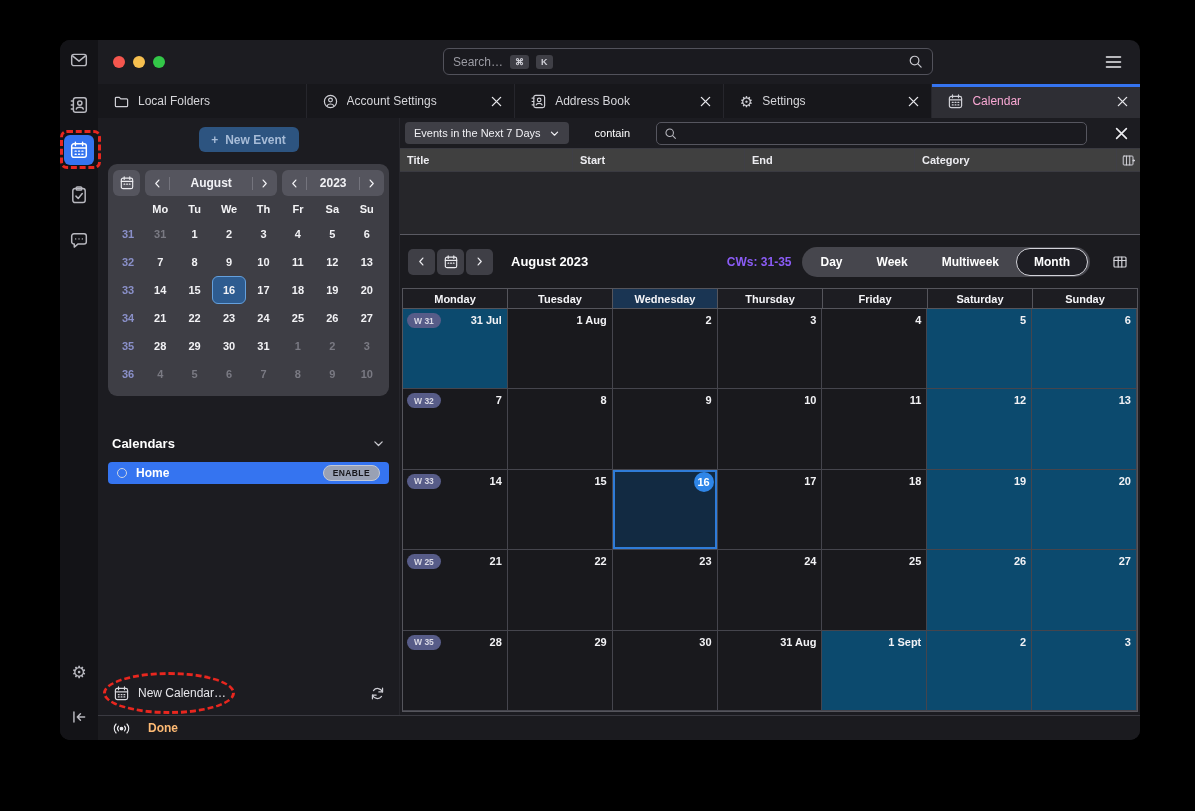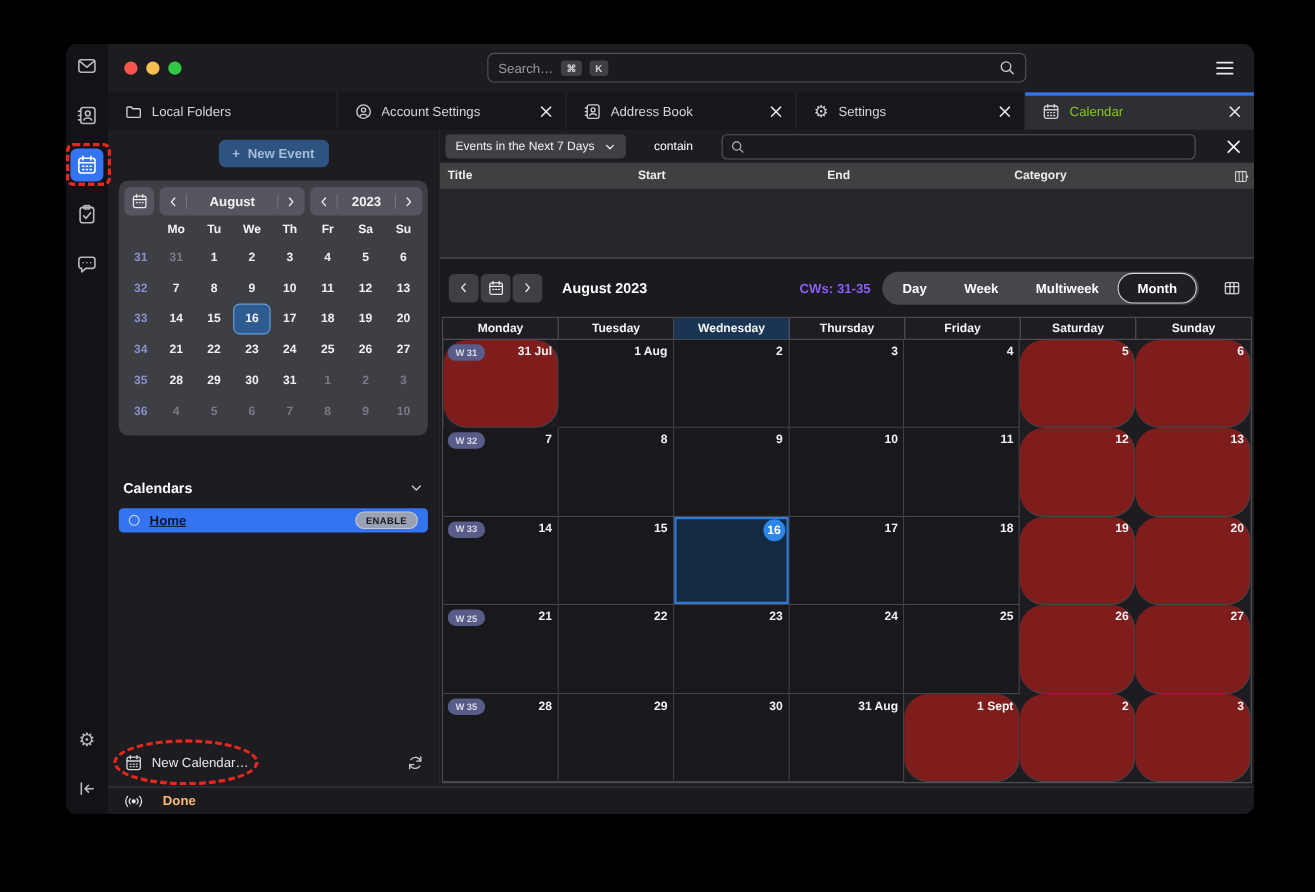--- a/index.html
+++ b/index.html
@@ -32,21 +32,21 @@
   .kbd { background:#3f3f46; color:#cfcfd6; border-radius:3px; font-size:9px; padding:2px 5px; font-weight:bold; }
   .search-pill .mag { margin-left:auto; color:#c9c9cf; }
   .hamburger { margin-left:auto; margin-right:18px; color:#ececf0; }
 
   
   .tabbar { height:34px; background:#17171b; display:flex; flex-shrink:0; }
   .tab { flex:1; display:flex; align-items:center; padding:0 12px 0 16px; gap:9px; color:#d6d6da;
     font-size:12px; border-right:1px solid #26262c; position:relative; min-width:0; }
   .tab .t-label { white-space:nowrap; overflow:hidden; }
   .tab .close { margin-left:auto; color:#e4e4e8; }
-  .tab.active { background:#2e2e34; color:#84cc16; border-right:none; }
+  .tab.active { background:#2e2e34; color:#f9a8d4; border-right:none; }
   .tab.active::before { content:''; position:absolute; left:0; right:0; top:0; height:3px; background:#3574f0; }
   .tab .ticon { color:#cfcfd5; flex-shrink:0; }
   .tab .gear-glyph { font-size:15px; line-height:1; }
 
   .bodyrow { flex:1; display:flex; min-height:0; }
 
   
   .leftpanel { width:302px; flex-shrink:0; display:flex; flex-direction:column; position:relative;
     border-right:1px solid #26262c; }
   .newevent-row { display:flex; justify-content:center; padding-top:9px; }
@@ -72,21 +72,21 @@
   .mc-cell.dim { color:#7a7a83; }
   .mc-cell.sel { background:#2e5c90; border:1px solid #64a0dd; }
 
   .calendars-section { margin-top:40px; padding:0 10px; }
   .cal-head { display:flex; align-items:center; justify-content:space-between; padding:0 4px; }
   .cal-head .h { font-size:13px; font-weight:bold; color:#fff; }
   .cal-head .chev { color:#c9c9cf; }
   .home-row { margin-top:11px; height:22px; background:#3574f0; border-radius:4px; display:flex;
     align-items:center; padding:0 9px; gap:9px; }
   .ring { width:10px; height:10px; border:1.6px solid #ccd5e3; border-radius:50%; flex-shrink:0; }
-  .home-name { flex:1; font-size:12px; font-weight:bold; color:#0f172a;text-decoration:underline; }
+  .home-name { flex:1; font-size:12px; font-weight:bold; color:#ffffff; }
   .enable-badge { background:#99a1b4; border:1px solid #c3c9d6; color:#16161b; font-size:8.5px;
     font-weight:bold; letter-spacing:.4px; padding:2px 9px; border-radius:999px; }
 
   .newcal-row { margin-top:auto; height:44px; display:flex; align-items:center; gap:9px;
     padding:0 14px 0 16px; color:#e6e6ea; font-size:12px; position:relative; }
   .newcal-row .cal-ic { color:#d6d6dc; }
   .sync-btn { margin-left:auto; color:#cdcdd4; }
   .newcal-annotation { position:absolute; left:5px; top:1px; width:132px; height:42px;
     border:3px dashed #e8271f; border-radius:50%; pointer-events:none; }
 
@@ -130,21 +130,21 @@
   .month { flex:1; display:flex; flex-direction:column; margin:0 2px 3px 2px;
     border:1px solid #55555c; min-height:0; }
   .month-header { display:flex; height:20px; background:#1d1d22; border-bottom:1px solid #55555c; flex-shrink:0; }
   .mh-cell { flex:1; display:flex; align-items:center; justify-content:center; font-size:11px;
     font-weight:bold; color:#f5f5f8; border-right:1px solid #55555c; }
   .mh-cell:last-child { border-right:none; }
   .mh-cell.hl { background:#1a3553; }
   .month-grid { flex:1; display:grid; grid-template-columns:repeat(7,1fr); grid-template-rows:repeat(5,1fr); }
   .mcell { background:#19191d; border-right:1px solid #45454d; border-bottom:1px solid #45454d;
     position:relative; display:flex; justify-content:flex-end; align-items:flex-start; padding:4px 5px; }
-  .mcell.shade { background:#7f1d1d;border-radius:22px; }
+  .mcell.shade { background:#0c4a6e; }
   .mcell.today { background:#122a42; box-shadow:inset 0 0 0 2px #2f7cd8; }
   .num { font-size:11px; font-weight:bold; color:#f2f2f5; line-height:14px; }
   .num.today-num { background:#2f86e8; color:#fff; width:20px; height:20px; border-radius:50%;
     display:flex; align-items:center; justify-content:center; margin:-2px -2px 0 0; }
   .wk-badge { position:absolute; left:4px; top:4px; background:#575c88; color:#dadae5; font-size:8.5px;
     font-weight:bold; padding:2.5px 7px; border-radius:999px; display:none; }
   .wk-badge.show { display:inline-block; }
 
   
   .statusbar { height:25px; border-top:1px solid #3a3a41; background:#1b1b1f; display:flex;

